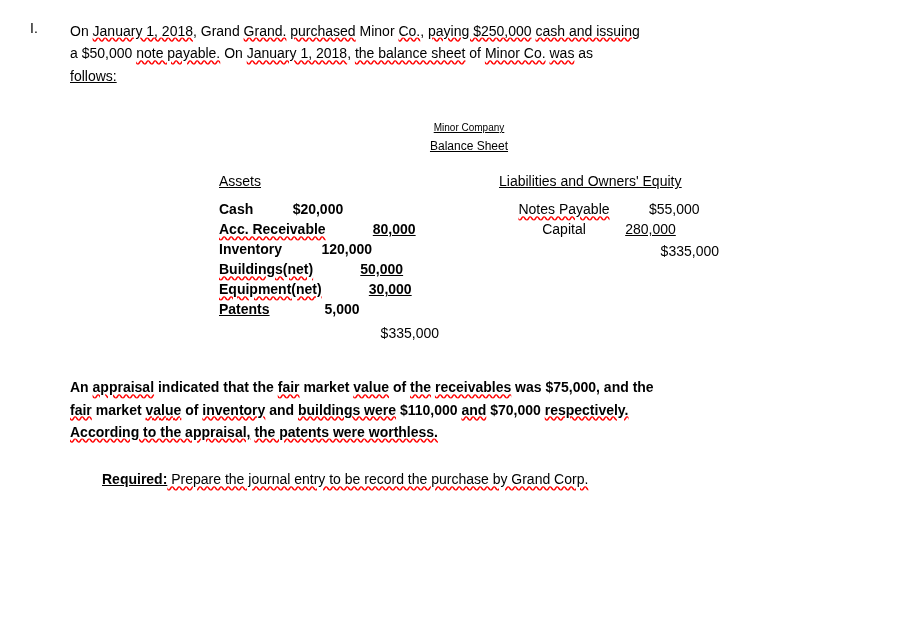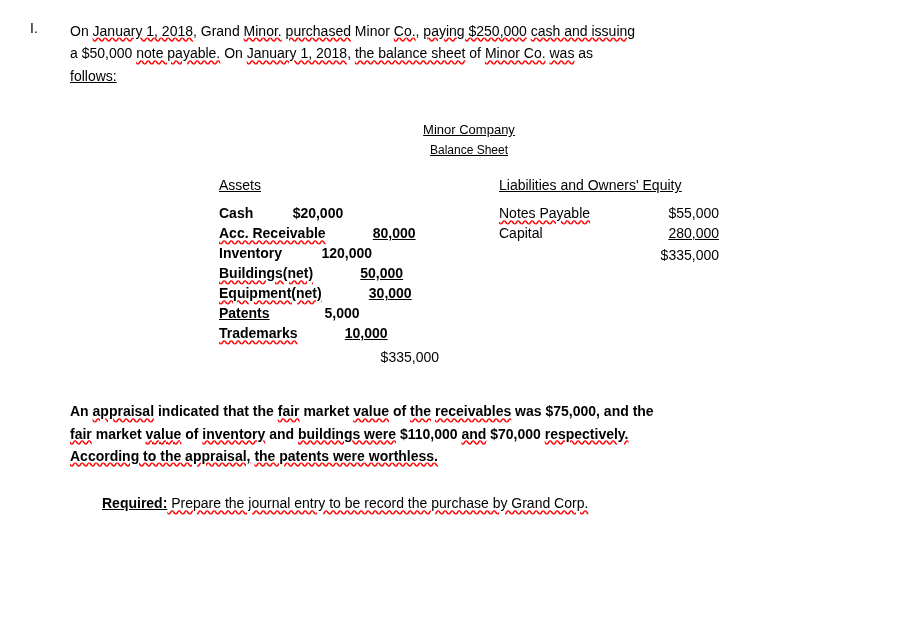--- a/index.html
+++ b/index.html
@@ -38,21 +38,21 @@
     }
 
     .balance-sheet-section {
       display: flex;
       flex-direction: column;
       align-items: center;
       margin: 15px 0 20px 40px;
     }
 
     .company-name {
-      font-size: 13px;
+      font-size: 10px;
       text-decoration: underline;
       margin-bottom: 6px;
       font-weight: normal;
     }
 
     .sheet-title {
       font-size: 12px;
       text-decoration: underline;
       margin-bottom: 20px;
       font-weight: normal;
@@ -98,21 +98,21 @@
     }
 
     .total-row {
       display: flex;
       justify-content: flex-end;
       margin-top: 4px;
     }
 
     .liability-row {
       display: flex;
-      justify-content: space-between;
+      justify-content: center;
       margin-bottom: 4px;
       min-width: 220px;
     }
 
     .liability-label {
       margin-right: 20px;
     }
 
     .liability-value {
       text-align: right;
@@ -147,21 +147,21 @@
     }
   </style>
 </head>
 <body>
 
 <div class="main-container">
 
   <div class="problem-header">
     <span class="roman-numeral">I.</span>
     <div class="intro-text">
-      On <span class="wavy-red">January 1, 2018</span>, Grand <span class="wavy-red">Minor.</span> <span class="wavy-red">purchased</span> Minor <span class="wavy-red">Co.</span>, <span class="wavy-red">paying $250,000</span> <span class="wavy-red">cash and issuing</span><br>
+      On <span class="wavy-red">January 1, 2018</span>, Grand <span class="wavy-red">Grand.</span> <span class="wavy-red">purchased</span> Minor <span class="wavy-red">Co.</span>, <span class="wavy-red">paying $250,000</span> <span class="wavy-red">cash and issuing</span><br>
       a $50,000 <span class="wavy-red">note payable.</span> On <span class="wavy-red">January 1, 2018</span>, <span class="wavy-red">the balance sheet</span> of <span class="wavy-red">Minor Co.</span> <span class="wavy-red">was</span> as<br>
       <span class="underline-straight">follows:</span>
     </div>
   </div>
 
   <div class="balance-sheet-section">
     <div class="company-name">Minor Company</div>
     <div class="sheet-title">Balance Sheet</div>
 
     <div class="balance-sheet-body">
@@ -185,24 +185,20 @@
           <span class="asset-label wavy-red">Buildings(net)</span>
           <span class="asset-value underlined-value">50,000</span>
         </div>
         <div class="asset-row">
           <span class="asset-label wavy-red">Equipment(net)</span>
           <span class="asset-value underlined-value">30,000</span>
         </div>
         <div class="asset-row">
           <span class="asset-label underline-straight">Patents</span>
           <span class="asset-value">5,000</span>
-        </div>
-        <div class="asset-row">
-          <span class="asset-label wavy-red">Trademarks</span>
-          <span class="asset-value underlined-value">10,000</span>
         </div>
         <div class="total-row">
           <span class="asset-value">$335,000</span>
         </div>
       </div>
 
       <div class="liabilities-section">
         <div class="section-header">
           <span class="underline-straight">Liabilities and Owners' Equity</span>
         </div>

